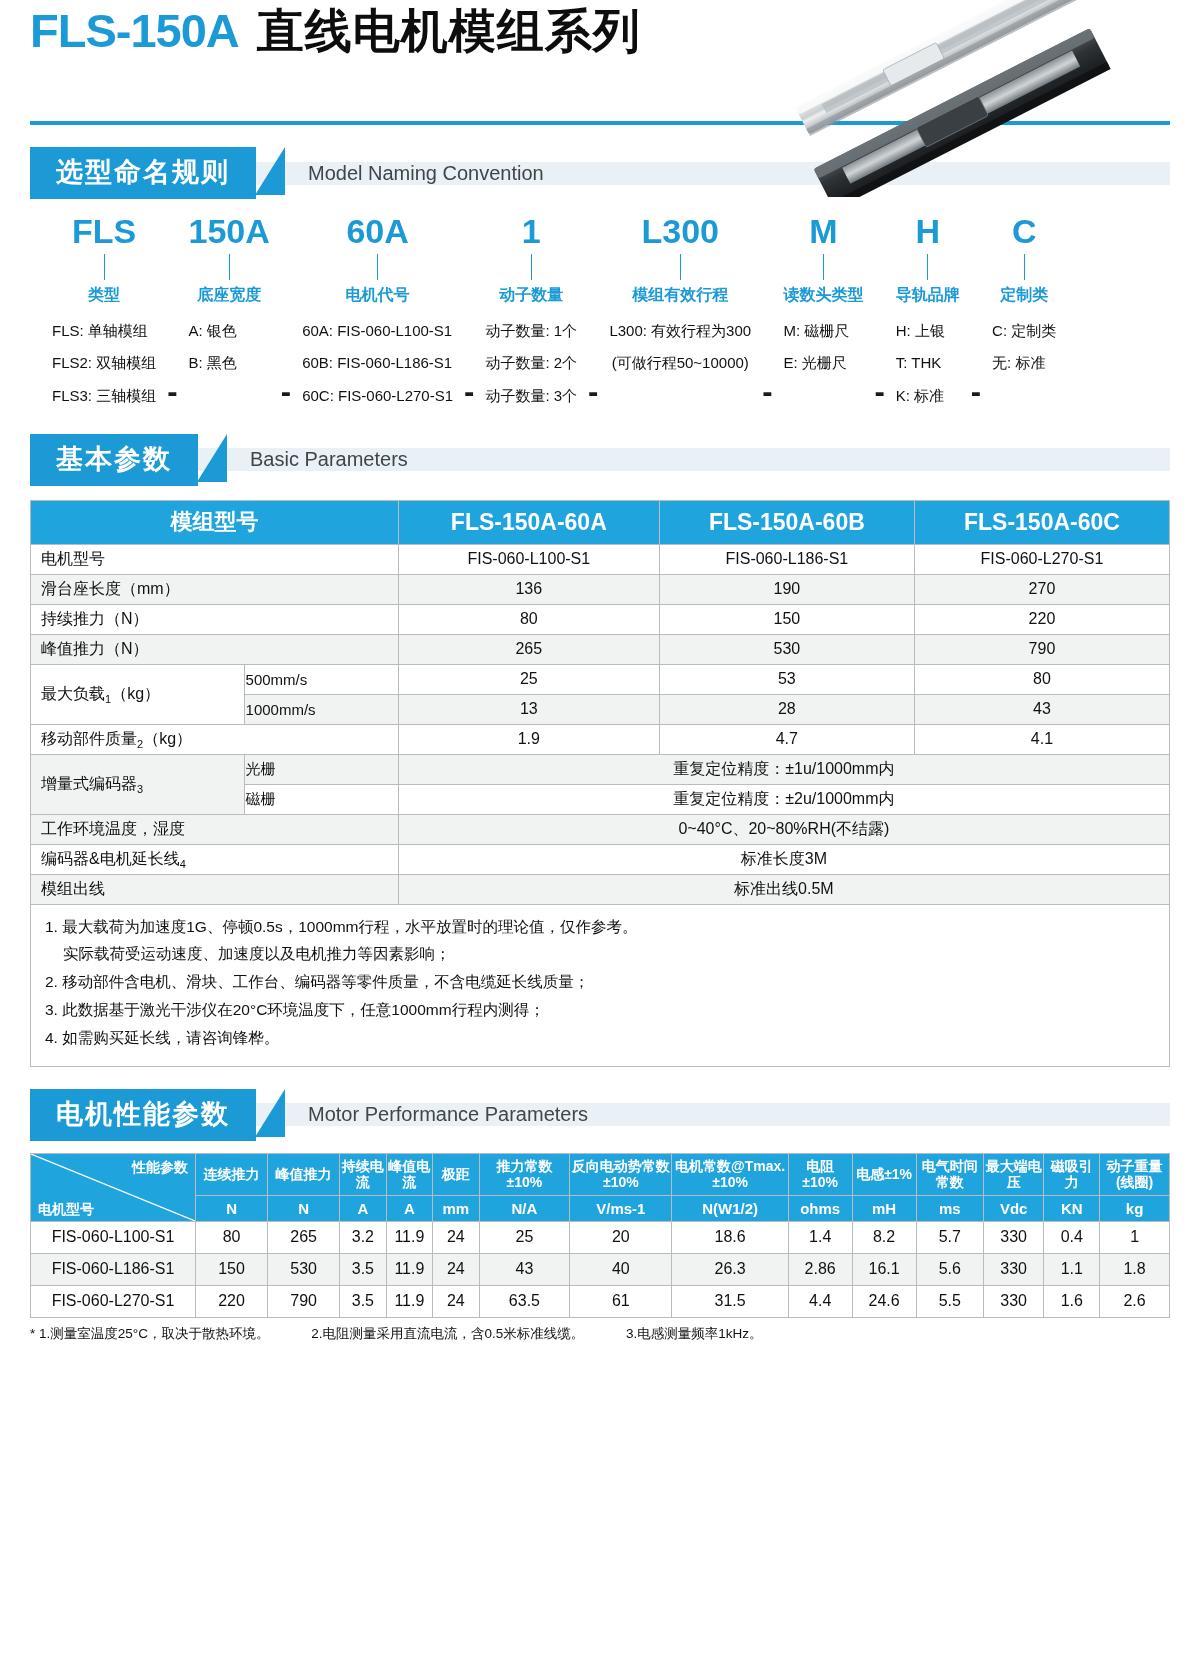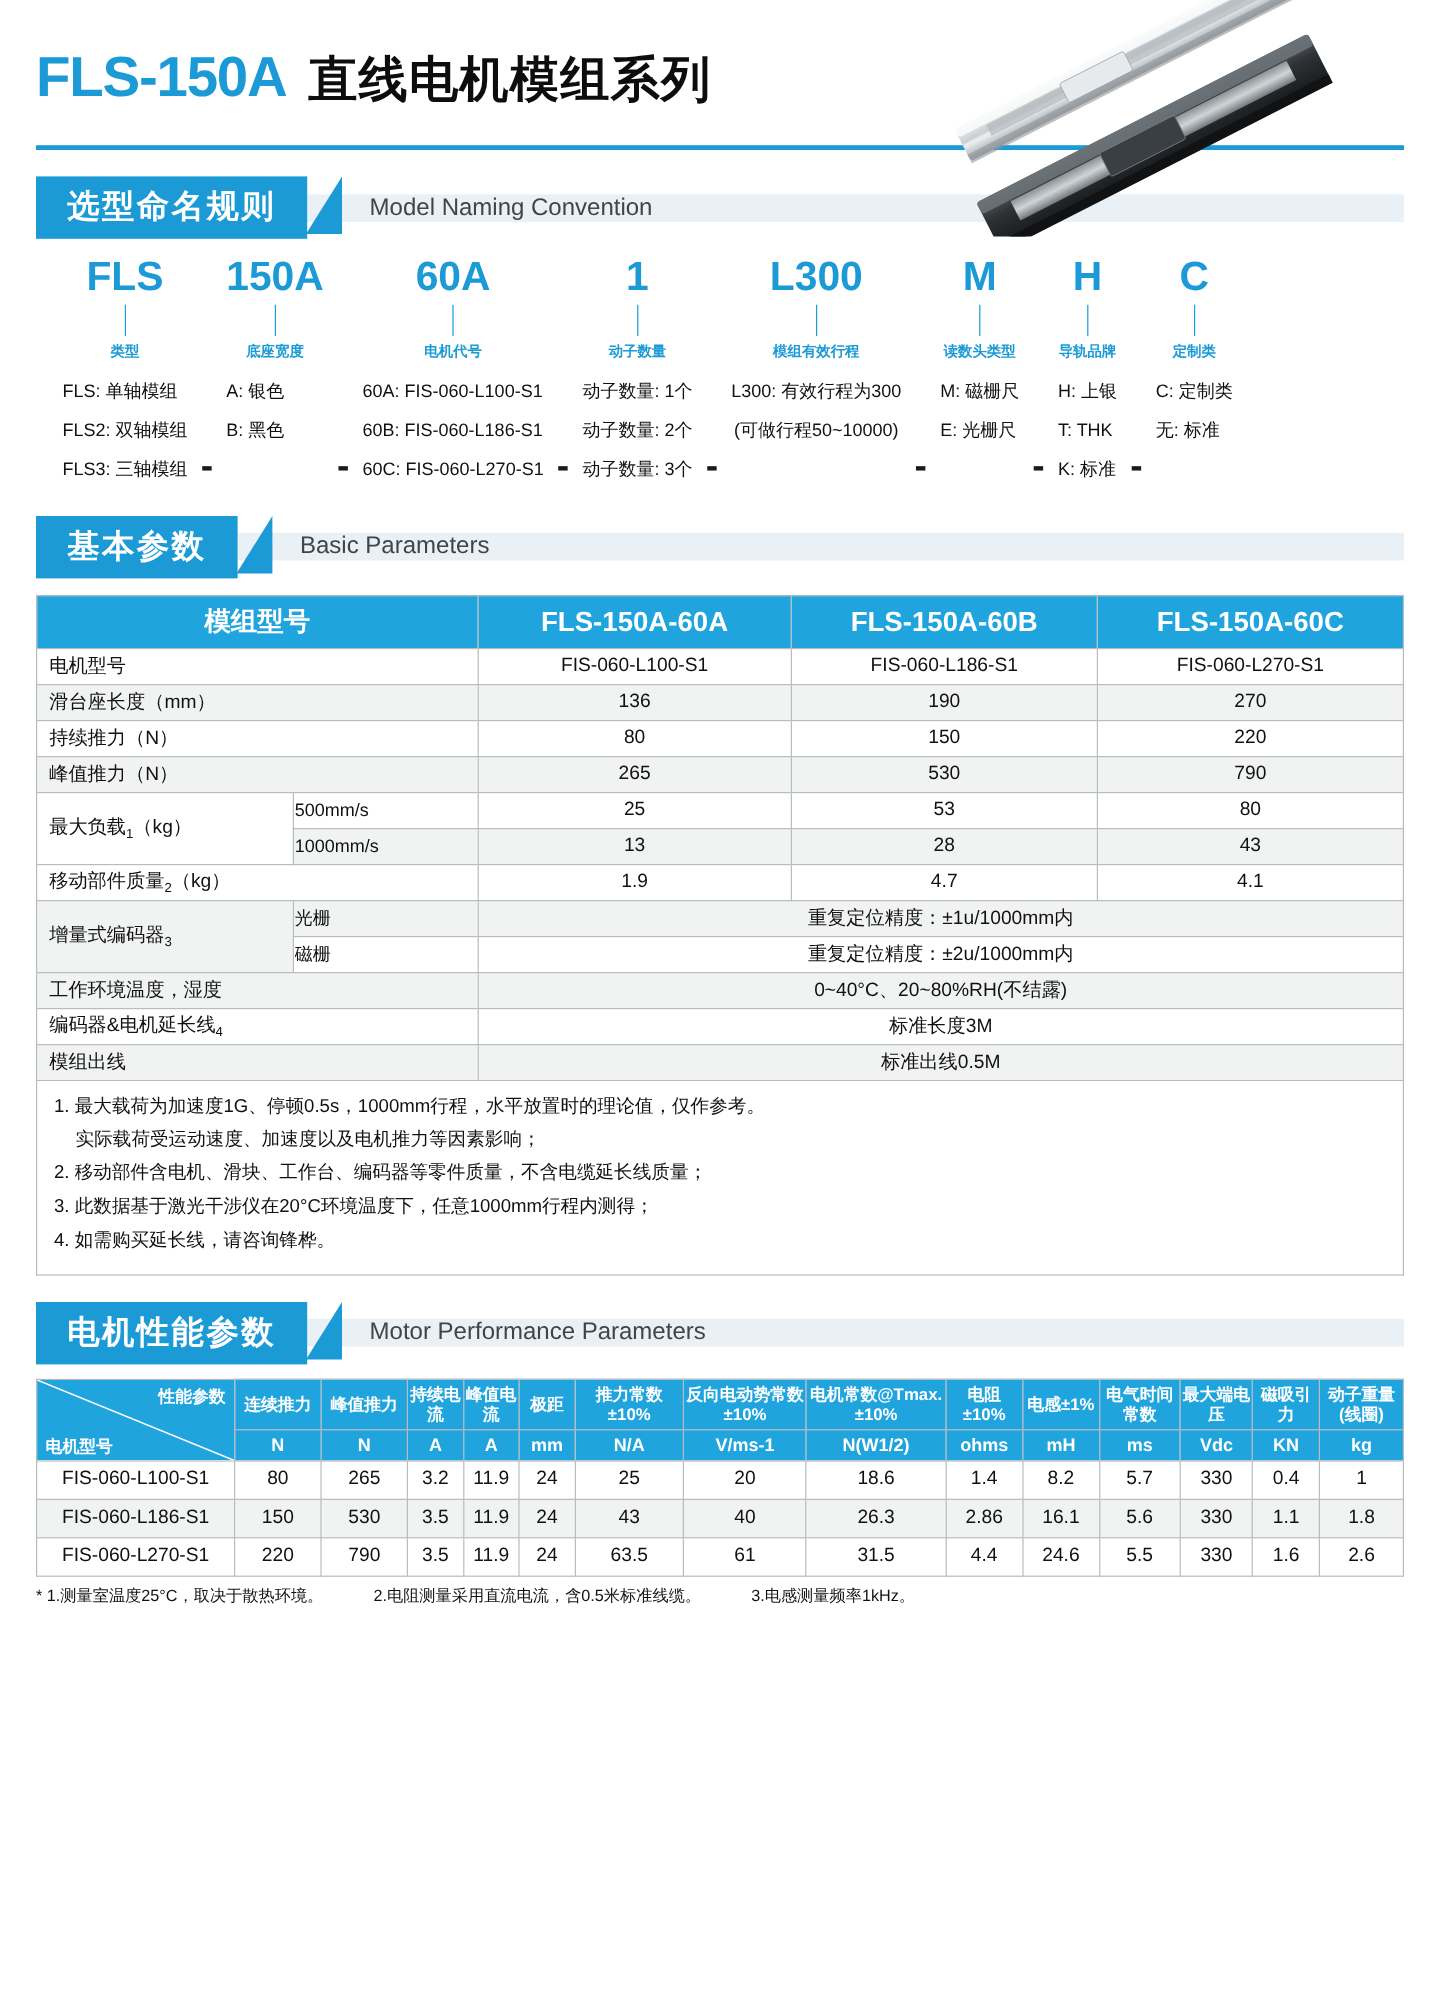--- a/index.html
+++ b/index.html
@@ -7,23 +7,23 @@
   body {
     width:1200px; height:1677px;
     font-family:"Liberation Sans","DejaVu Sans",sans-serif;
     color:#1a1a1a; background:#ffffff;
     position:relative;
   }
   .page { position:relative; width:1200px; height:1677px; padding:0 30px; }
 
   
   .topbar { position:relative; height:125px; border-bottom:4px solid #1b9ad6; }
-  .title-row { display:flex; align-items:baseline; padding-top:36px; }
+  .title-row { display:flex; align-items:baseline; }
   .t-code { font-size:47px; font-weight:bold; color:#1b9ad6; letter-spacing:-1px; }
-  .t-name { font-size:41px; font-weight:bold; color:#0d0d0d; margin-left:18px; letter-spacing:1px;}
+  .t-name { font-size:47px; font-weight:bold; color:#0d0d0d; margin-left:18px; letter-spacing:1px;}
   .hero { position:absolute; right:0px; top:-8px; width:430px; height:205px; }
 
   
   .sec { display:flex; align-items:center; margin-top:22px; }
   .sec .cn {
     background:#1b9ad6; color:#fff; font-size:27px; font-weight:bold;
     padding:7px 26px 9px 26px; letter-spacing:2px; position:relative;
   }
   .sec .cn:after{
     content:""; position:absolute; right:-29px; top:0; width:0; height:0;
@@ -34,21 +34,21 @@
     display:flex; align-items:center; padding-left:52px; margin-left:0;
   }
 
   
   .naming { padding:14px 10px 0 10px; }
   .codes { display:flex; justify-content:flex-start; align-items:flex-start; padding-left:12px; }
   .code-col { text-align:center; position:relative; }
   .code-txt { font-size:34px; font-weight:bold; color:#1b9ad6; line-height:1.1; }
   .dash { font-size:31px; font-weight:bold; color:#1a1a1a; padding:0 11px 2px 11px; align-self:flex-end;}
   .stem { width:1px; height:26px; background:#1b9ad6; margin:4px auto 0 auto;}
-  .cap-label { font-size:12px; font-weight:bold; color:#1b9ad6; margin-top:5px; white-space:nowrap;}
+  .cap-label { font-size:16px; font-weight:bold; color:#1b9ad6; margin-top:5px; white-space:nowrap;}
   .cap-lines { margin-top:9px; }
   .cap-lines div { font-size:15px; color:#111; line-height:2.14; white-space:nowrap; text-align:left;}
   .cap-center div { text-align:center; }
 
   
   table { border-collapse:collapse; width:100%; }
   .bp { margin-top:14px; table-layout:fixed; border:1px solid #0f172a; }
   .bp th, .bp td { border:1px solid #b9bcbe; font-size:16px; }
   .bp thead th { background:#20a4dd; color:#fff; font-size:23px; font-weight:bold; height:44px; }
   .bp thead th.first { font-size:22px; }

